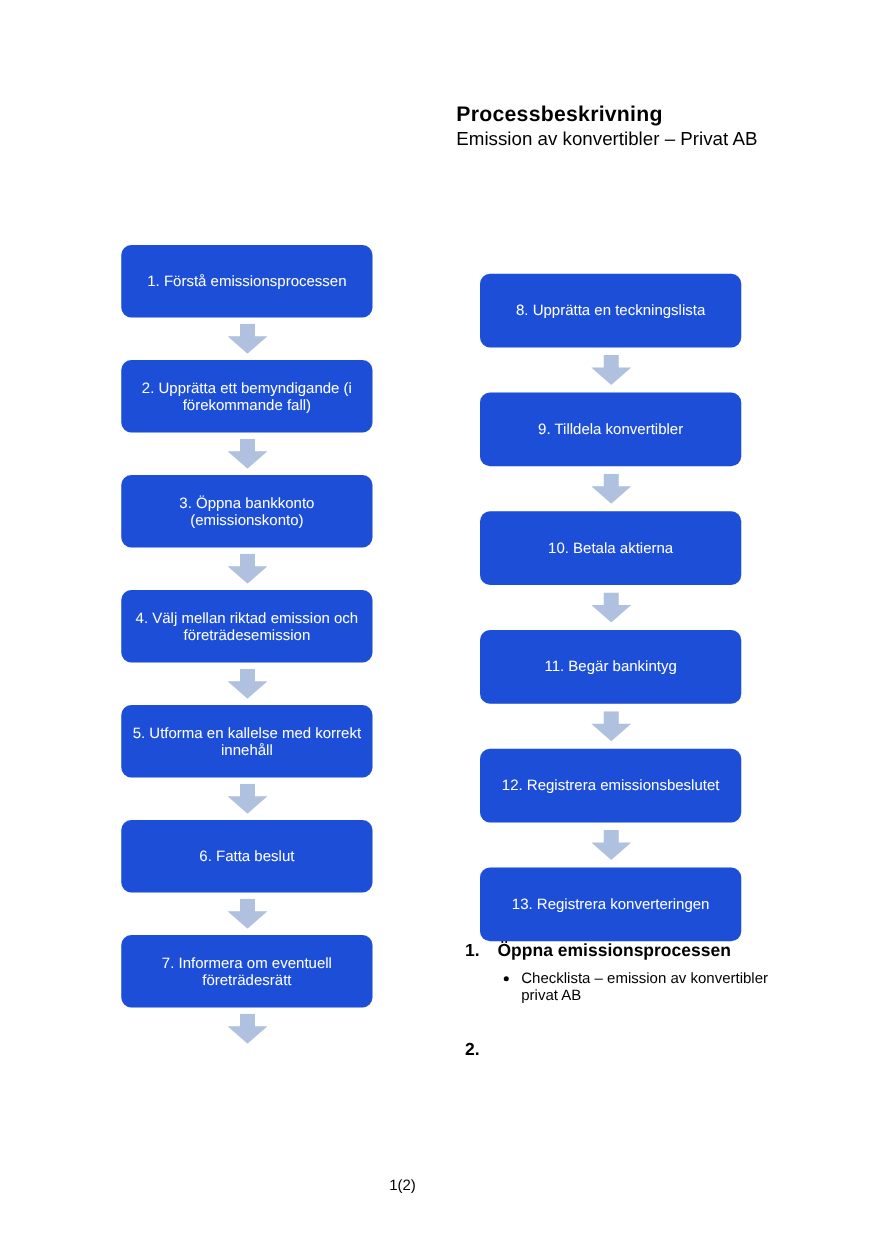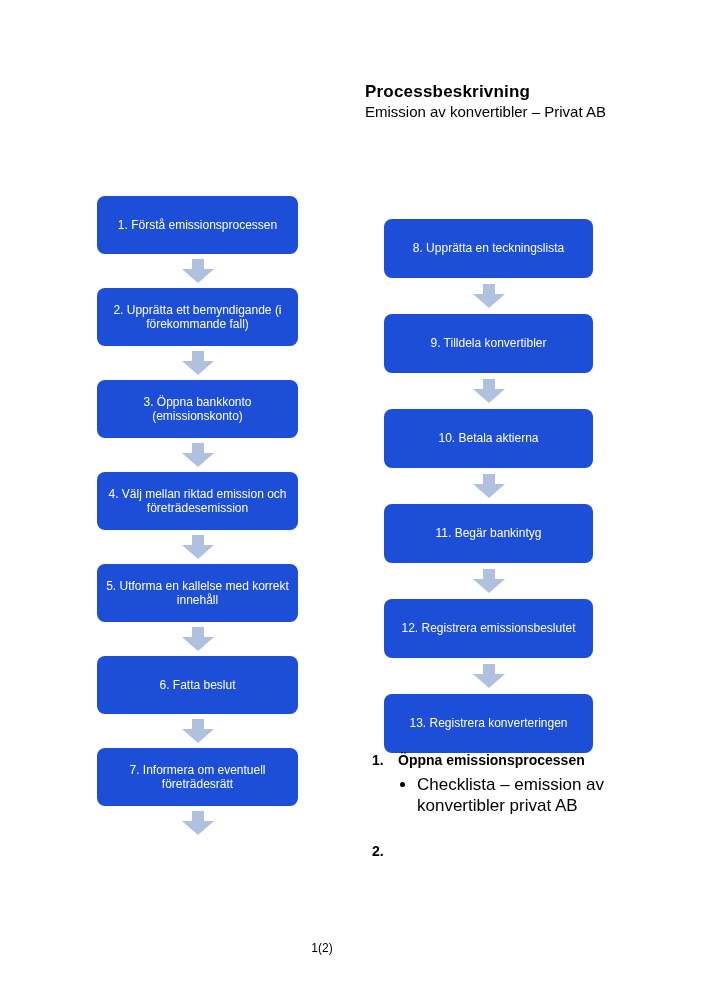--- a/index.html
+++ b/index.html
@@ -46,21 +46,21 @@
   .flow-col-right .arrow { margin: 6px auto; }
   .arrow path { fill: #AFC1DF; }
 
   
   .details { position: absolute; left: 372px; top: 752px; width: 258px; }
   .detail-item { display: flex; margin-bottom: 27px; }
   .detail-number { width: 26px; flex: none; font-size: 14px; font-weight: bold; line-height: 1.2; }
   .detail-body { width: 225px; }
   .detail-heading { margin: 0; font-size: 14px; font-weight: bold; line-height: 1.2; }
   .detail-bullets { margin: 6px 0 0 0; padding-left: 19px; list-style-type: disc; }
-  .detail-bullets li { font-size: 17px; line-height: 1.22; }
+  .detail-bullets li { font-size: 12px; line-height: 1.22; }
 
   
   .page-footer {
     position: absolute;
     left: 0; top: 941px;
     width: 644px;
     text-align: center;
     font-size: 12px;
   }
 </style>

